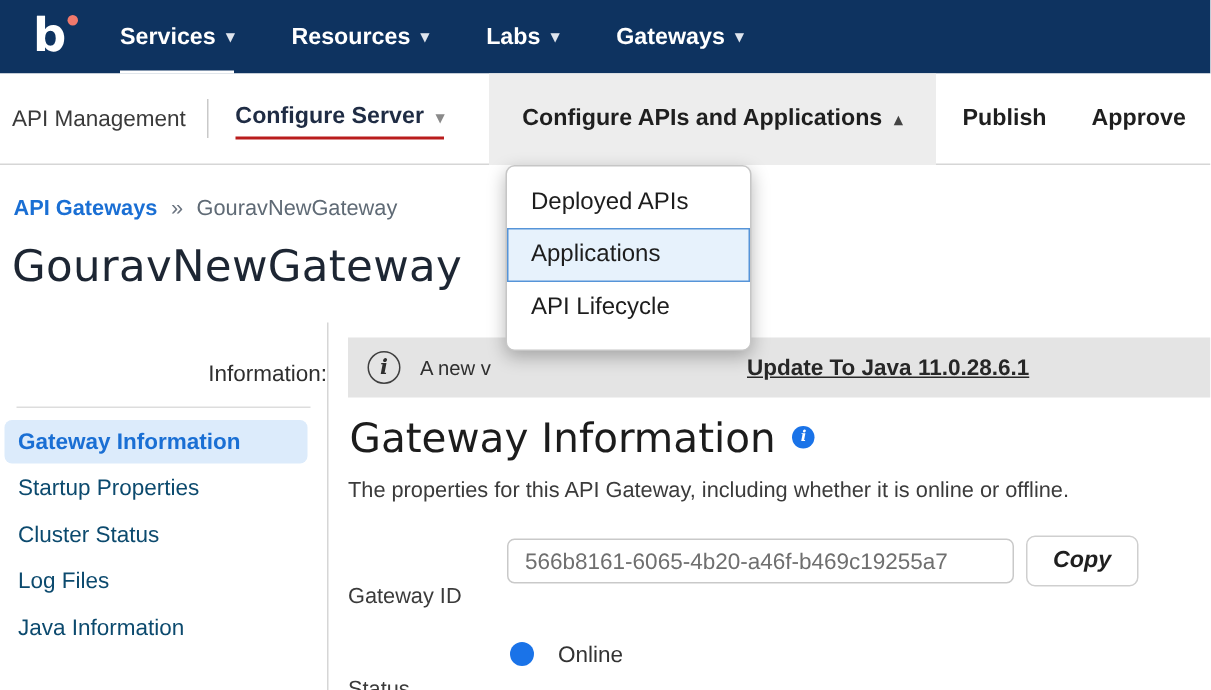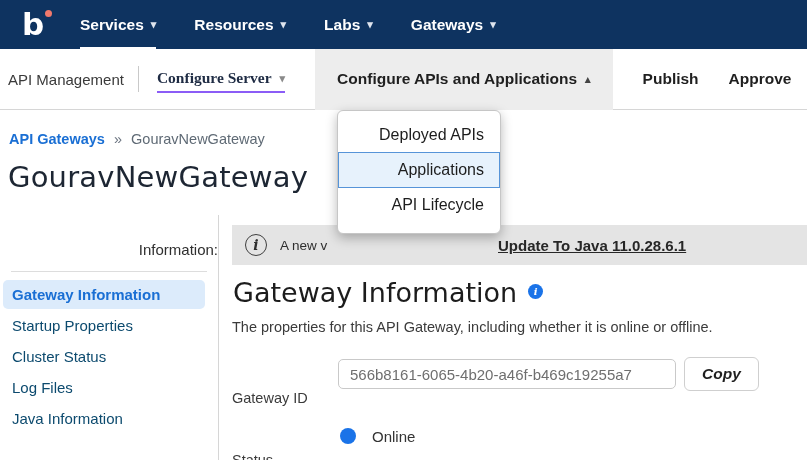--- a/index.html
+++ b/index.html
@@ -39,36 +39,36 @@
     display:flex; align-items:center;
   }
   .product-label { margin-left:8px; font-size:15px; color:#3a3a3a; }
   .vdivider { width:1px; height:26px; background:#c9c9c9; margin:0 18px 0 14px; }
   .sub-item {
     font-weight:700; font-size:15.5px; color:#1f2c44; text-decoration:none;
     display:flex; align-items:center; gap:8px; cursor:pointer;
   }
   .sub-item .caret-down { font-size:11px; color:#8a8a8a; }
   .sub-item .caret-up { font-size:11px; color:#444; }
-  .configure-server { border-bottom:2px solid #8b5cf6; padding-bottom:4px; margin-top:4px;font-family:Liberation Serif, serif; }
+  .configure-server { border-bottom:2px solid #b91c1c; padding-bottom:4px; margin-top:4px; }
   .apis-tab {
     background:#ededed; height:61px; padding:0 22px; margin-left:30px;
     color:#1f1f1f;
   }
-  .publish-item { margin-left:30px; color:#1f1f1f; }
+  .publish-item { margin-left:18px; color:#1f1f1f; }
   .approve-item { margin-left:30px; color:#1f1f1f; }
 
   
   .dropdown {
     position:absolute; left:337px; top:110px; width:164px; z-index:50;
     background:#fff; border:1px solid #c6c6c6; border-radius:6px;
     box-shadow:0 4px 12px rgba(0,0,0,.28); padding:7px 0 11px;
   }
   .dropdown-item {
-    padding:8px 16px; font-size:16px; color:#1d1d1d; cursor:pointer;text-align:right;
+    padding:8px 16px; font-size:16px; color:#1d1d1d; cursor:pointer;
   }
   .dropdown-item.selected {
     background:#e7f2fc; border:1px solid #5694d8; padding:8px 15px;
   }
 
   
   .breadcrumb { position:absolute; top:131px; left:9px; font-size:14.5px; }
   .breadcrumb-root { color:#1a6fd4; font-weight:700; text-decoration:none; cursor:pointer; }
   .breadcrumb-sep { color:#6b7480; margin:0 5px; }
   .breadcrumb-current { color:#5f6a75; }

